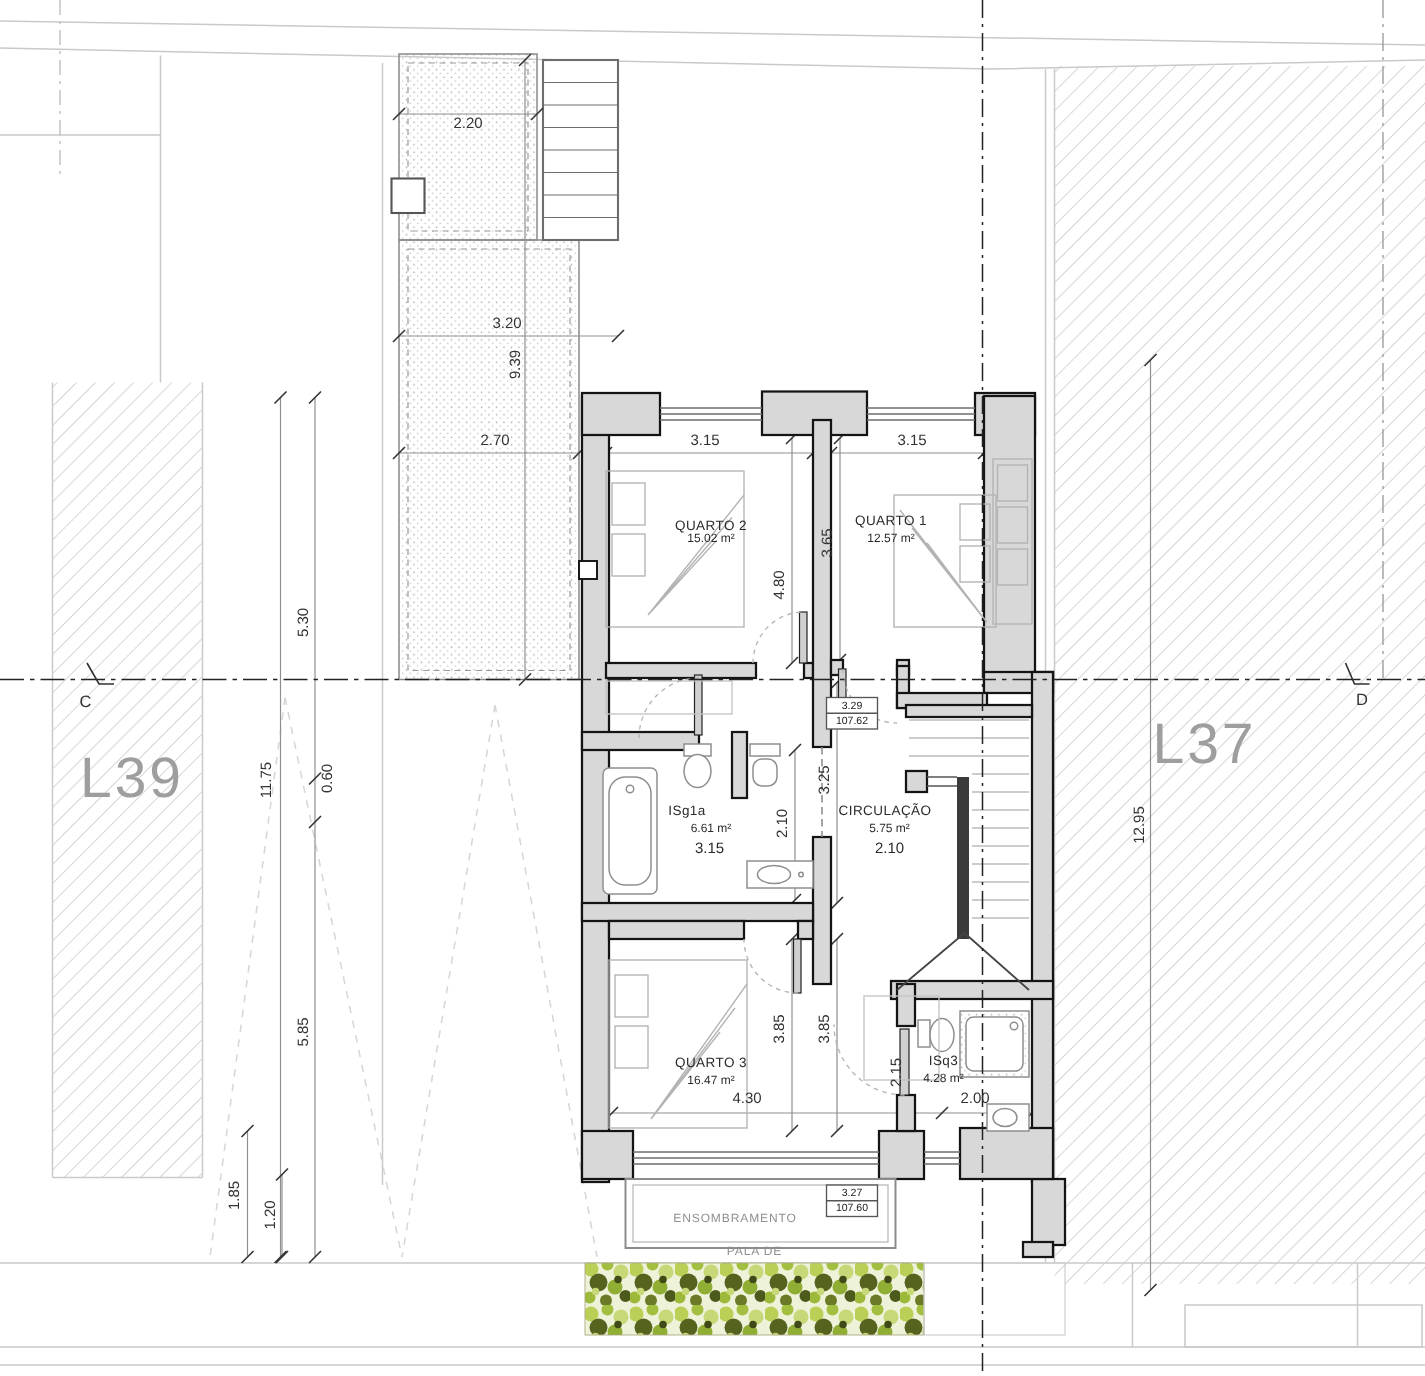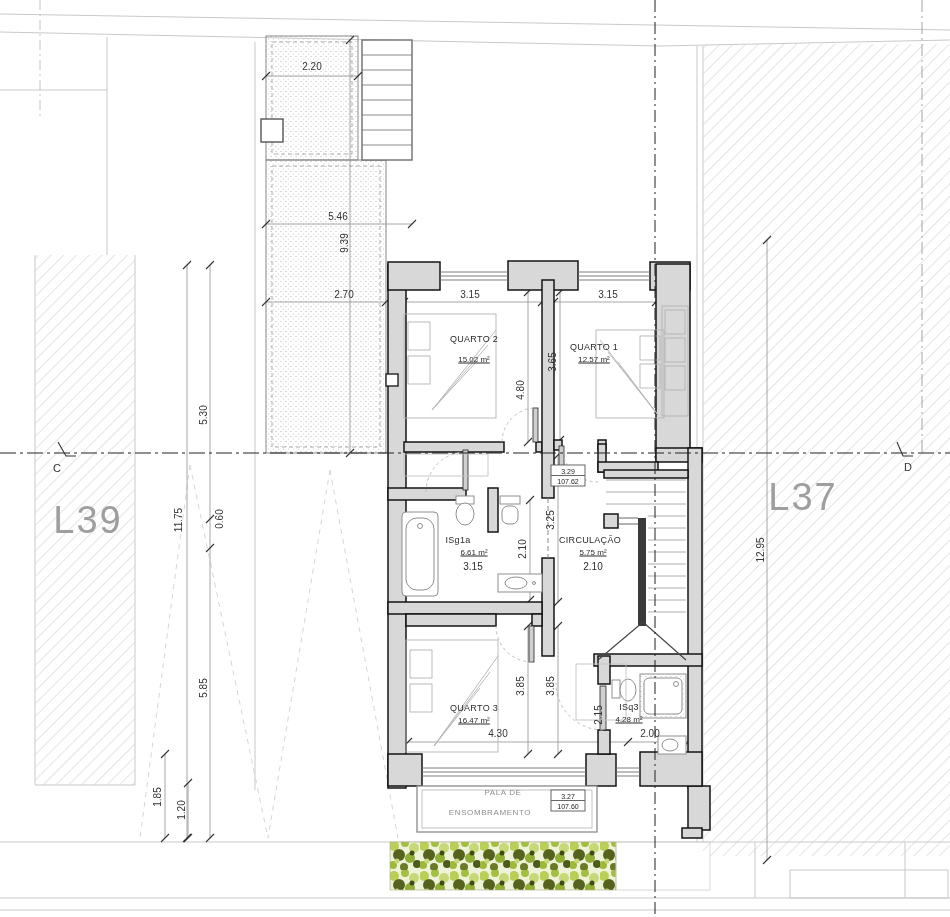--- a/index.html
+++ b/index.html
@@ -4,21 +4,21 @@
 <style>
   html,body{margin:0;padding:0;background:#fff;}
   #canvas{position:relative;width:950px;height:917px;background:#ffffff;overflow:hidden;
           font-family:"Liberation Sans",sans-serif;}
   #plan-svg{position:absolute;left:0;top:0;}
   .lbl{position:absolute;transform:translate(-50%,-50%);white-space:nowrap;
        font-family:"Liberation Sans",sans-serif;color:#2f2f2f;}
   .rot{transform:translate(-50%,-50%) rotate(-90deg);}
   .dim{font-size:10px;color:#333;}
   .room{font-size:9px;letter-spacing:.3px;color:#2b2b2b;font-weight:500;}
-  .area{font-size:8px;color:#2b2b2b;text-decoration:underline;}
+  .area{font-size:8px;color:#2b2b2b;}
   .rwidth{font-size:10px;color:#2b2b2b;}
   .lot{font-size:38px;color:#9e9e9e;letter-spacing:2px;font-weight:500;}
   .sec{font-size:11px;color:#333;}
   .tiny{font-size:7px;color:#222;}
   .pala{font-size:8px;color:#8f8f8f;letter-spacing:.6px;}
 </style>
 </head>
 <body>
 
 <div id="canvas">
@@ -302,50 +302,50 @@
     <path d="M58,442 L66,456 L76,456"></path>
     <path d="M897,442 L903,456 L913,456"></path>
   </g>
 </svg>
 
 <span class="lbl lot" style="left:88px;top:520px">L39</span>
 <span class="lbl lot" style="left:803px;top:497px">L37</span>
 <span class="lbl sec" style="left:57px;top:468px">C</span>
 <span class="lbl sec" style="left:908px;top:467px">D</span>
 
-<span class="lbl room" style="left:474px;top:339px">QUARTO 2</span>
+<span class="lbl room" style="left:474px;top:350px">QUARTO 2</span>
 <span class="lbl area" style="left:474px;top:359px">15.02 m²</span>
 <span class="lbl room" style="left:594px;top:347px">QUARTO 1</span>
 <span class="lbl area" style="left:594px;top:359px">12.57 m²</span>
 
 <span class="lbl room" style="left:458px;top:540px">ISg1a</span>
 <span class="lbl area" style="left:474px;top:552px">6.61 m²</span>
 <span class="lbl rwidth" style="left:473px;top:566px">3.15</span>
 
 <span class="lbl room" style="left:590px;top:540px">CIRCULAÇÃO</span>
 <span class="lbl area" style="left:593px;top:552px">5.75 m²</span>
 <span class="lbl rwidth" style="left:593px;top:566px">2.10</span>
 
 <span class="lbl room" style="left:474px;top:708px">QUARTO 3</span>
 <span class="lbl area" style="left:474px;top:720px">16.47 m²</span>
 <span class="lbl room" style="left:629px;top:707px">ISq3</span>
 <span class="lbl area" style="left:629px;top:719px">4.28 m²</span>
 
-<span class="lbl pala" style="left:503px;top:792px">PALA DE</span>
+<span class="lbl pala" style="left:503px;top:834px">PALA DE</span>
 <span class="lbl pala" style="left:490px;top:812px">ENSOMBRAMENTO</span>
 
 <span class="lbl tiny" style="left:568px;top:471px">3.29</span>
 <span class="lbl tiny" style="left:568px;top:481px">107.62</span>
 <span class="lbl tiny" style="left:568px;top:796px">3.27</span>
 <span class="lbl tiny" style="left:568px;top:806px">107.60</span>
 
-<span class="lbl dim" style="left:312px;top:66px">2.20</span>
-<span class="lbl dim" style="left:338px;top:216px">5.46</span>
+<span class="lbl dim" style="left:312px;top:83px">2.20</span>
+<span class="lbl dim" style="left:338px;top:216px">3.20</span>
 <span class="lbl dim rot" style="left:344px;top:243px">9.39</span>
-<span class="lbl dim" style="left:344px;top:294px">2.70</span>
+<span class="lbl dim" style="left:330px;top:294px">2.70</span>
 <span class="lbl dim rot" style="left:203px;top:415px">5.30</span>
 <span class="lbl dim rot" style="left:178px;top:520px">11.75</span>
 <span class="lbl dim rot" style="left:219px;top:519px">0.60</span>
 <span class="lbl dim rot" style="left:203px;top:688px">5.85</span>
 <span class="lbl dim rot" style="left:157px;top:797px">1.85</span>
 <span class="lbl dim rot" style="left:181px;top:810px">1.20</span>
 <span class="lbl dim rot" style="left:760px;top:550px">12.95</span>
 <span class="lbl dim" style="left:470px;top:294px">3.15</span>
 <span class="lbl dim" style="left:608px;top:294px">3.15</span>
 <span class="lbl dim rot" style="left:520px;top:390px">4.80</span>

